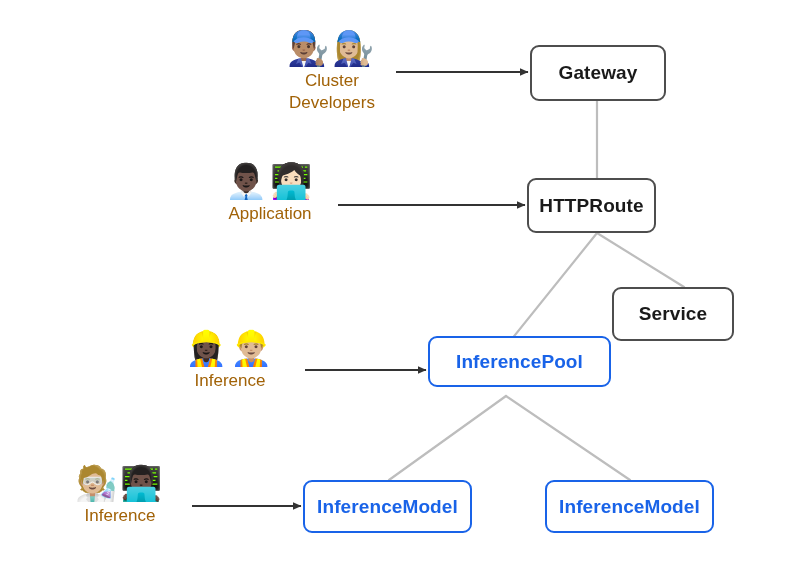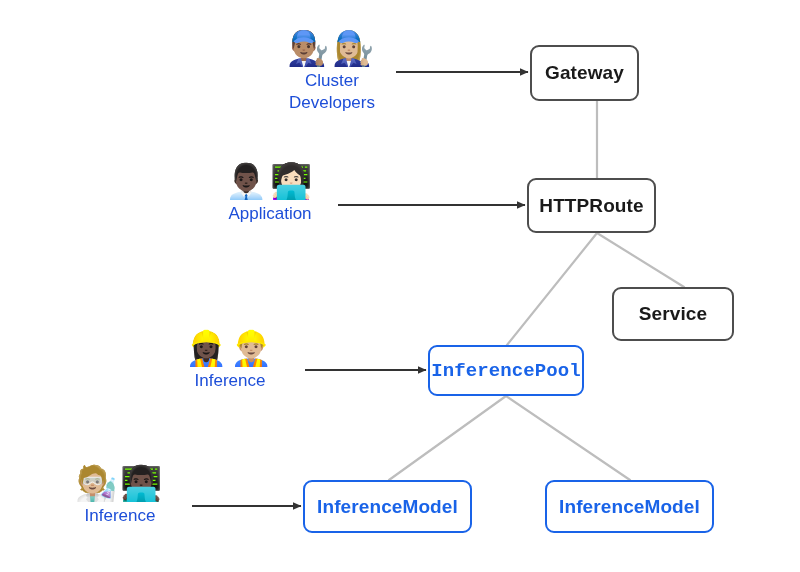--- a/index.html
+++ b/index.html
@@ -67,21 +67,21 @@
     font-size: 34px;
     line-height: 40px;
     letter-spacing: 2px;
     white-space: nowrap;
     font-family: "DejaVu Sans", sans-serif;
   }
   .persona-name {
     margin-top: 2px;
     font-size: 17px;
     line-height: 22px;
-    color: #1d4ed8;
+    color: #a16207;
   }
   .persona-name .ln {
     display: block;
   }
 </style>
 </head>
 <body>
 
 <div id="diagram">
 
@@ -100,30 +100,30 @@
       </g>
     <g id="arrows-group">
         <line x1="396" y1="72" x2="528" y2="72" stroke="#333333" stroke-width="2.2" marker-end="url(#arrowhead)"></line>
         <line x1="338" y1="205" x2="525" y2="205" stroke="#333333" stroke-width="2.2" marker-end="url(#arrowhead)"></line>
         <line x1="305" y1="370" x2="426" y2="370" stroke="#333333" stroke-width="2.2" marker-end="url(#arrowhead)"></line>
         <line x1="192" y1="506" x2="301" y2="506" stroke="#333333" stroke-width="2.2" marker-end="url(#arrowhead)"></line>
       </g>
   </svg>
 
   <div id="nodes-container">
-      <div class="node gray" style="left: 530px; top: 45px; width: 109px; height: 56px;">
+      <div class="node gray" style="left: 530px; top: 45px; width: 136px; height: 56px;">
         <span class="node-label">Gateway</span>
       </div>
       <div class="node gray" style="left: 527px; top: 178px; width: 129px; height: 55px;">
         <span class="node-label">HTTPRoute</span>
       </div>
       <div class="node gray" style="left: 612px; top: 287px; width: 122px; height: 54px;">
         <span class="node-label">Service</span>
       </div>
-      <div class="node blue" style="left: 428px; top: 345px; width: 156px; height: 51px; font-family: Liberation Mono, monospace;">
+      <div class="node blue" style="left: 428px; top: 336px; width: 183px; height: 51px;">
         <span class="node-label">InferencePool</span>
       </div>
       <div class="node blue" style="left: 303px; top: 480px; width: 169px; height: 53px;">
         <span class="node-label">InferenceModel</span>
       </div>
       <div class="node blue" style="left: 545px; top: 480px; width: 169px; height: 53px;">
         <span class="node-label">InferenceModel</span>
       </div>
     </div>
   <div id="personas-container">

